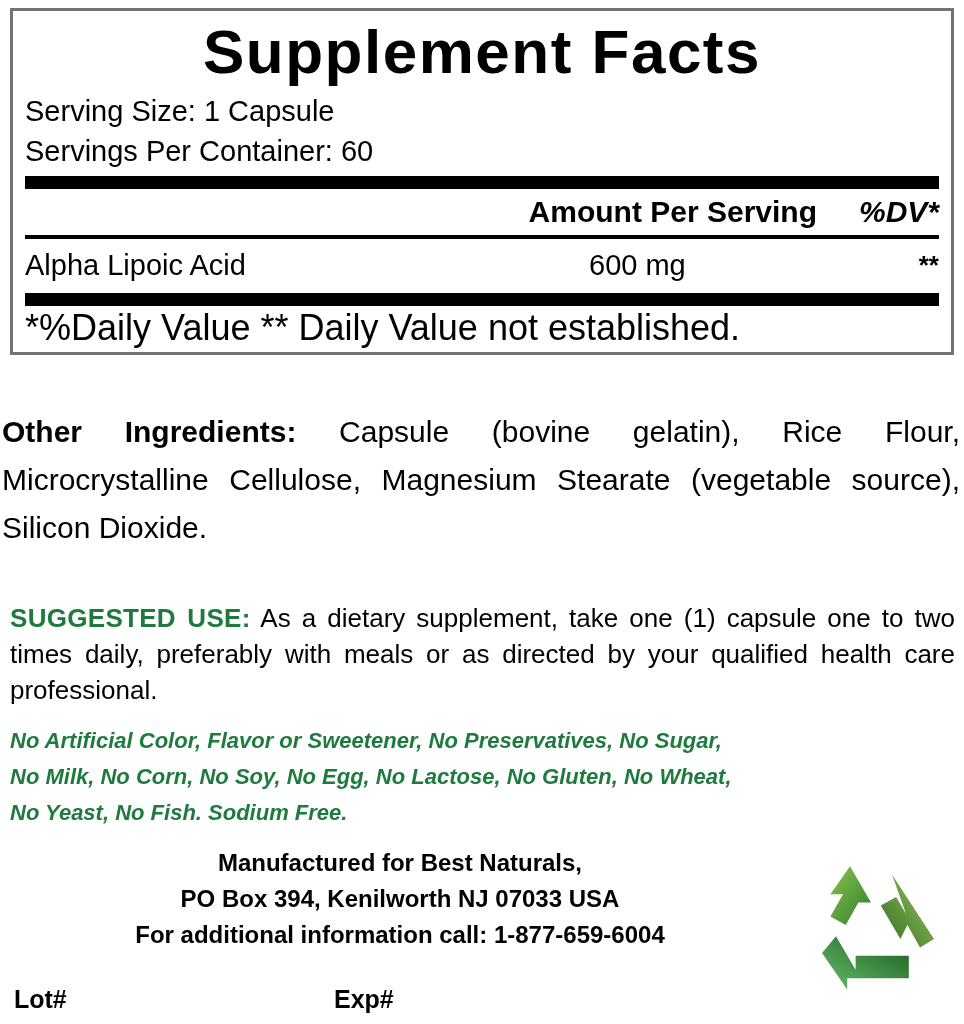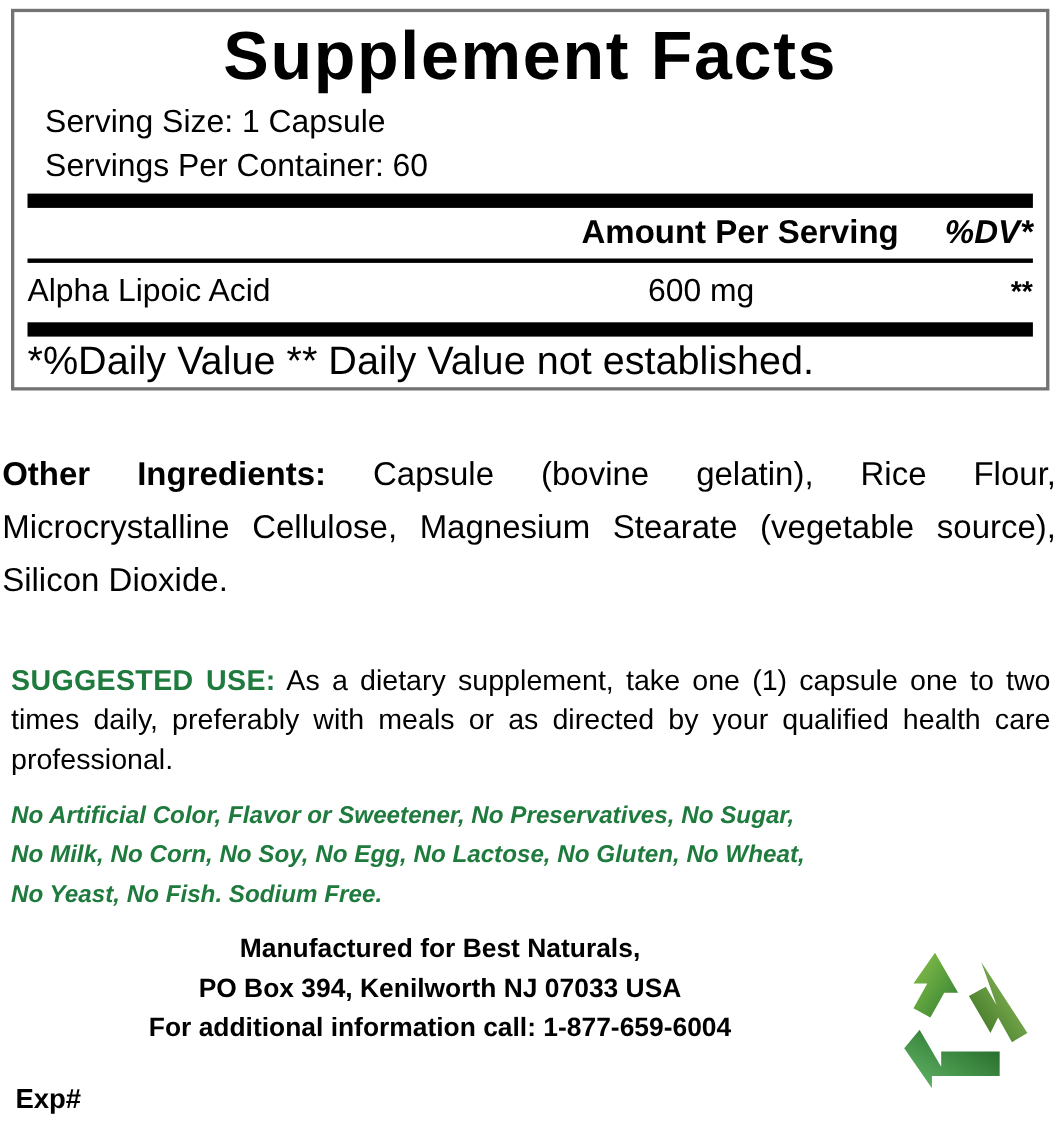--- a/index.html
+++ b/index.html
@@ -37,21 +37,20 @@
     font-weight: bold;
     letter-spacing: 1.5px;
     text-align: center;
     margin: 4px 0 0 0;
     white-space: nowrap;
   }
   .sf-serving {
     font-size: 29px;
     line-height: 36px;
     margin-top: 4px;
-    margin-left: 16px;
   }
   .rule-thick {
     height: 13px;
     background: #000;
     margin: 7px 0 0 0;
   }
   .rule-thin {
     height: 4px;
     background: #000;
     margin: 0;
@@ -226,20 +225,21 @@
     <div>No Yeast, No Fish. Sodium Free.</div>
   </div>
 
   <div class="manufacturer">
     <div>Manufactured for Best Naturals,</div>
     <div>PO Box 394, Kenilworth NJ 07033 USA</div>
     <div>For additional information call: 1-877-659-6004</div>
   </div>
 
   <div class="lot-row">
+    <span class="lot">Lot#</span>
     <span class="exp">Exp#</span>
   </div>
 
   <div class="recycle">
     <svg viewBox="0 0 100 100" width="148" height="140" aria-hidden="true">
       <defs>
         <linearGradient id="g1" x1="0" y1="0" x2="1" y2="1">
           <stop offset="0%" stop-color="#8bc34a"></stop>
           <stop offset="100%" stop-color="#2e7d32"></stop>
         </linearGradient>

